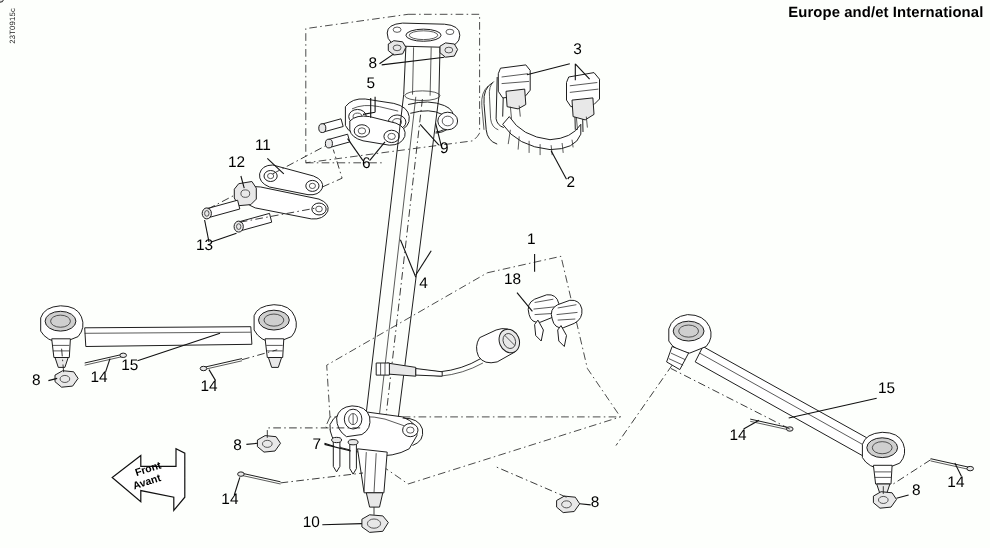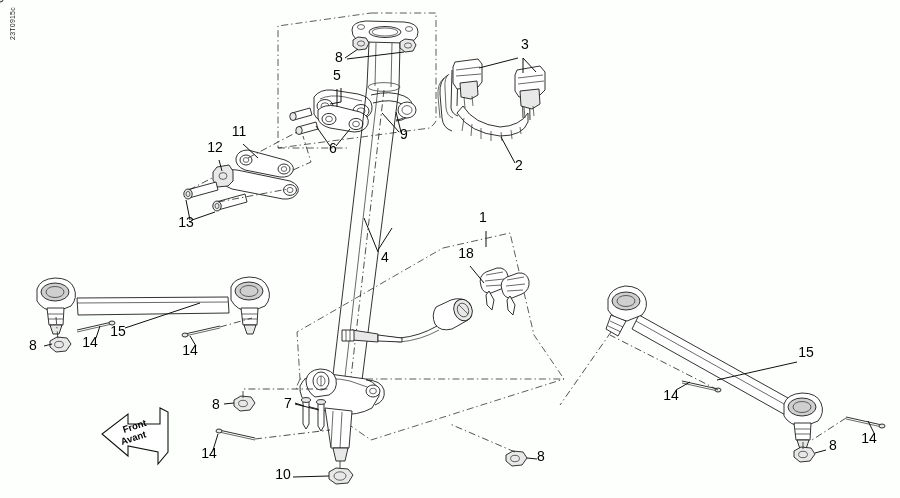--- a/index.html
+++ b/index.html
@@ -42,20 +42,21 @@
     font-family:"Liberation Sans", sans-serif;
     font-size:9.5px;font-weight:bold;fill:#000;
   }
 </style>
 </head>
 <body>
 
 <div id="stage">
 
   <div class="docref">23T0915c</div>
+  <div class="title">Europe and/et International</div>
 
   <svg width="900" height="498" viewBox="0 0 900 498">
 
     <path class="box" d="M369,14 L439,14 L439,130 L433,133 L433,139 L423,139 L423,134 L421,134 L421,131 L420,128 L420,14 Z" style="display:none"></path>
     <path class="box" d="M369,14 L436,14 L436,15 L527,18 L527,23 L522,23 L522,19" style="display:none"></path>
     <path class="box" d="M370,13 L434,13 L434,118 L428,124 L370,124 Z" style="display:none"></path>
 
     <polyline class="box" points="371,13 436,13 436,121 434,124 430,128 278,148 278,26 371,13"></polyline>
 
     <polyline class="box" points="278,148 348,148"></polyline>

